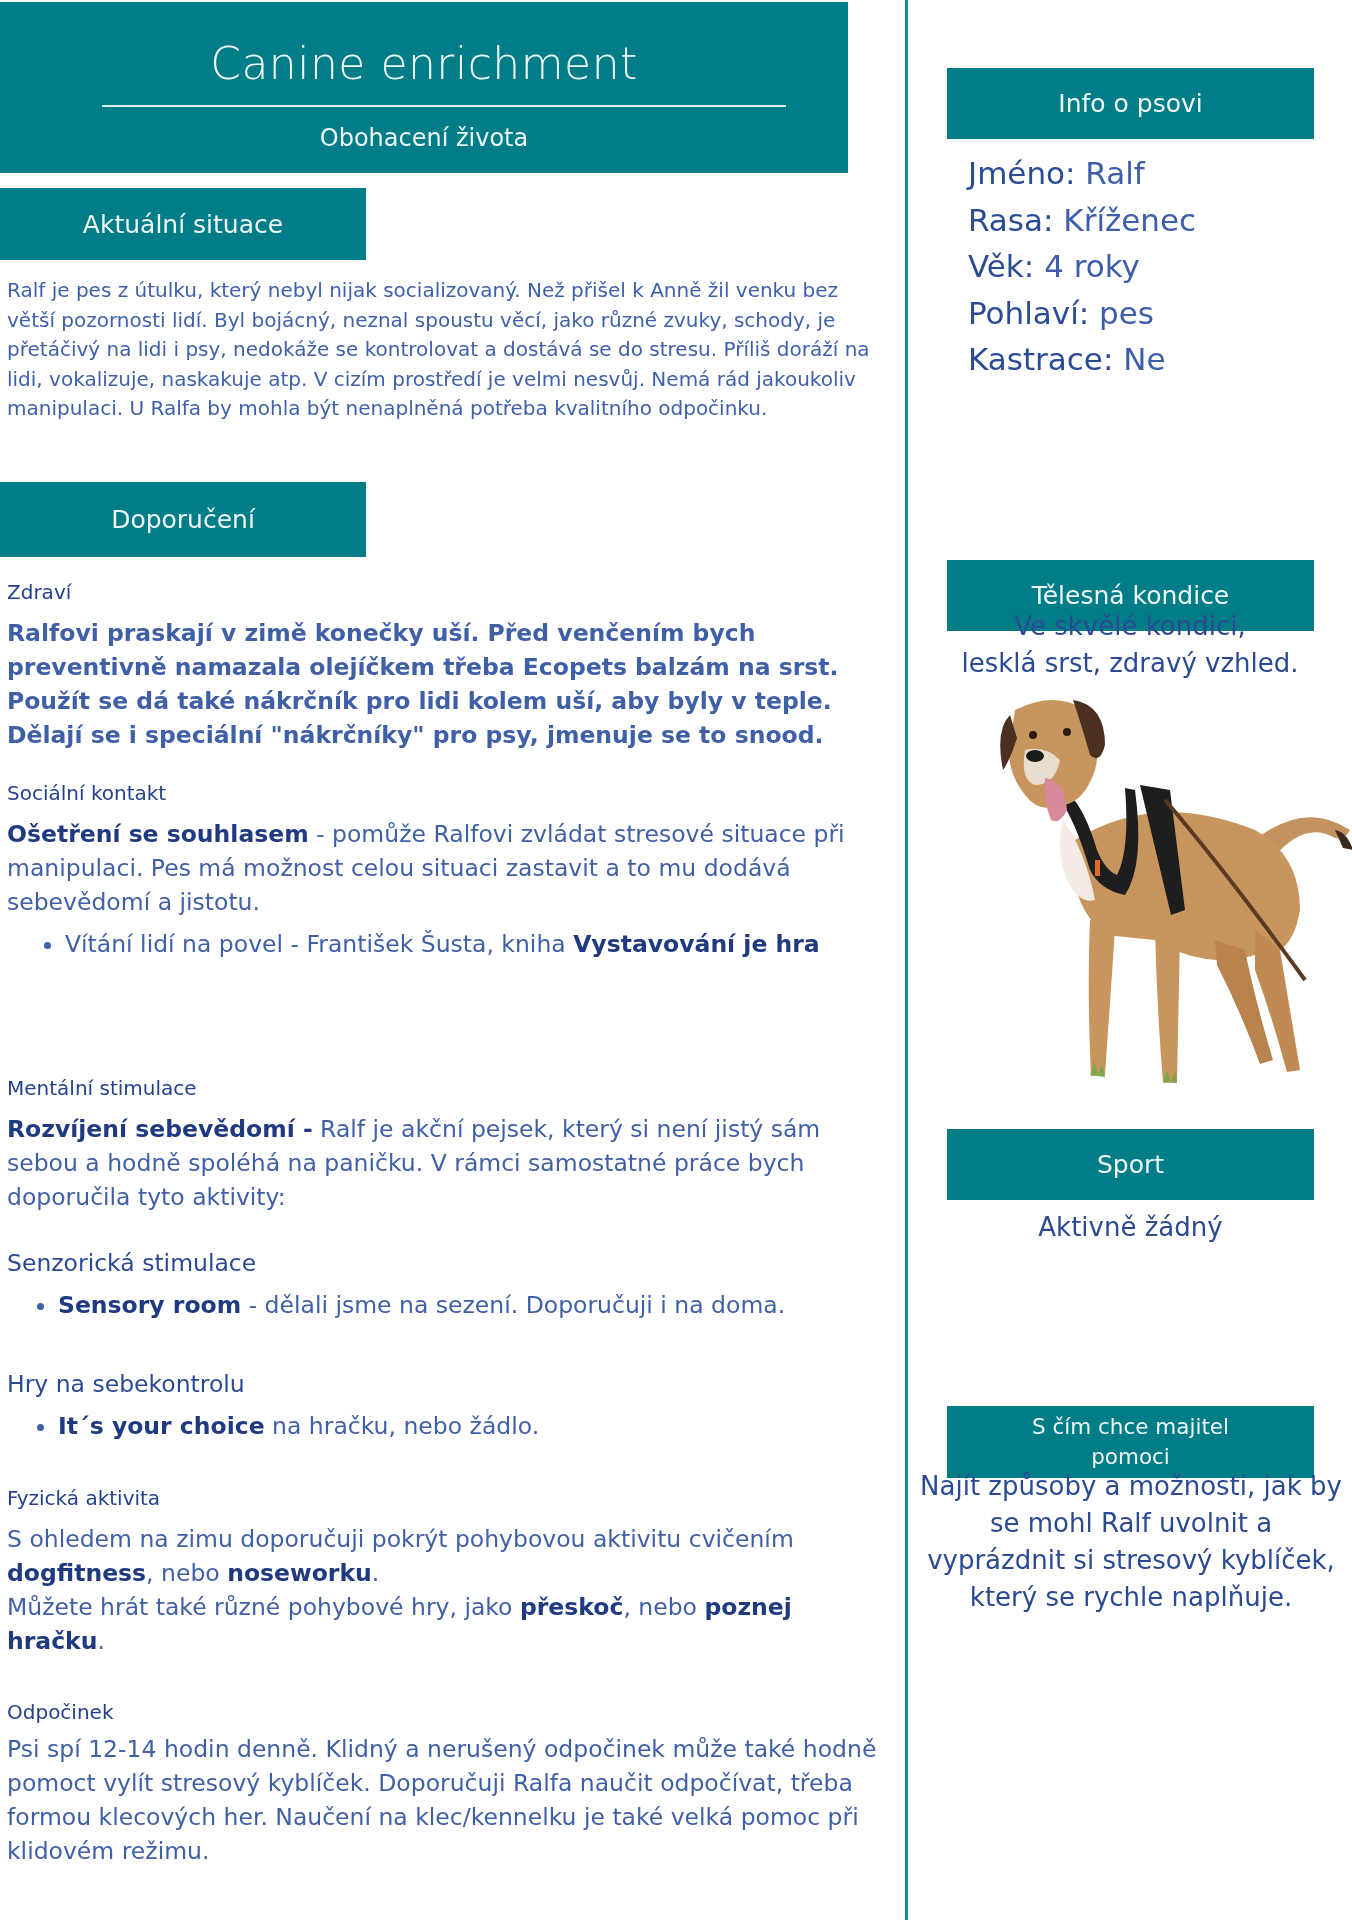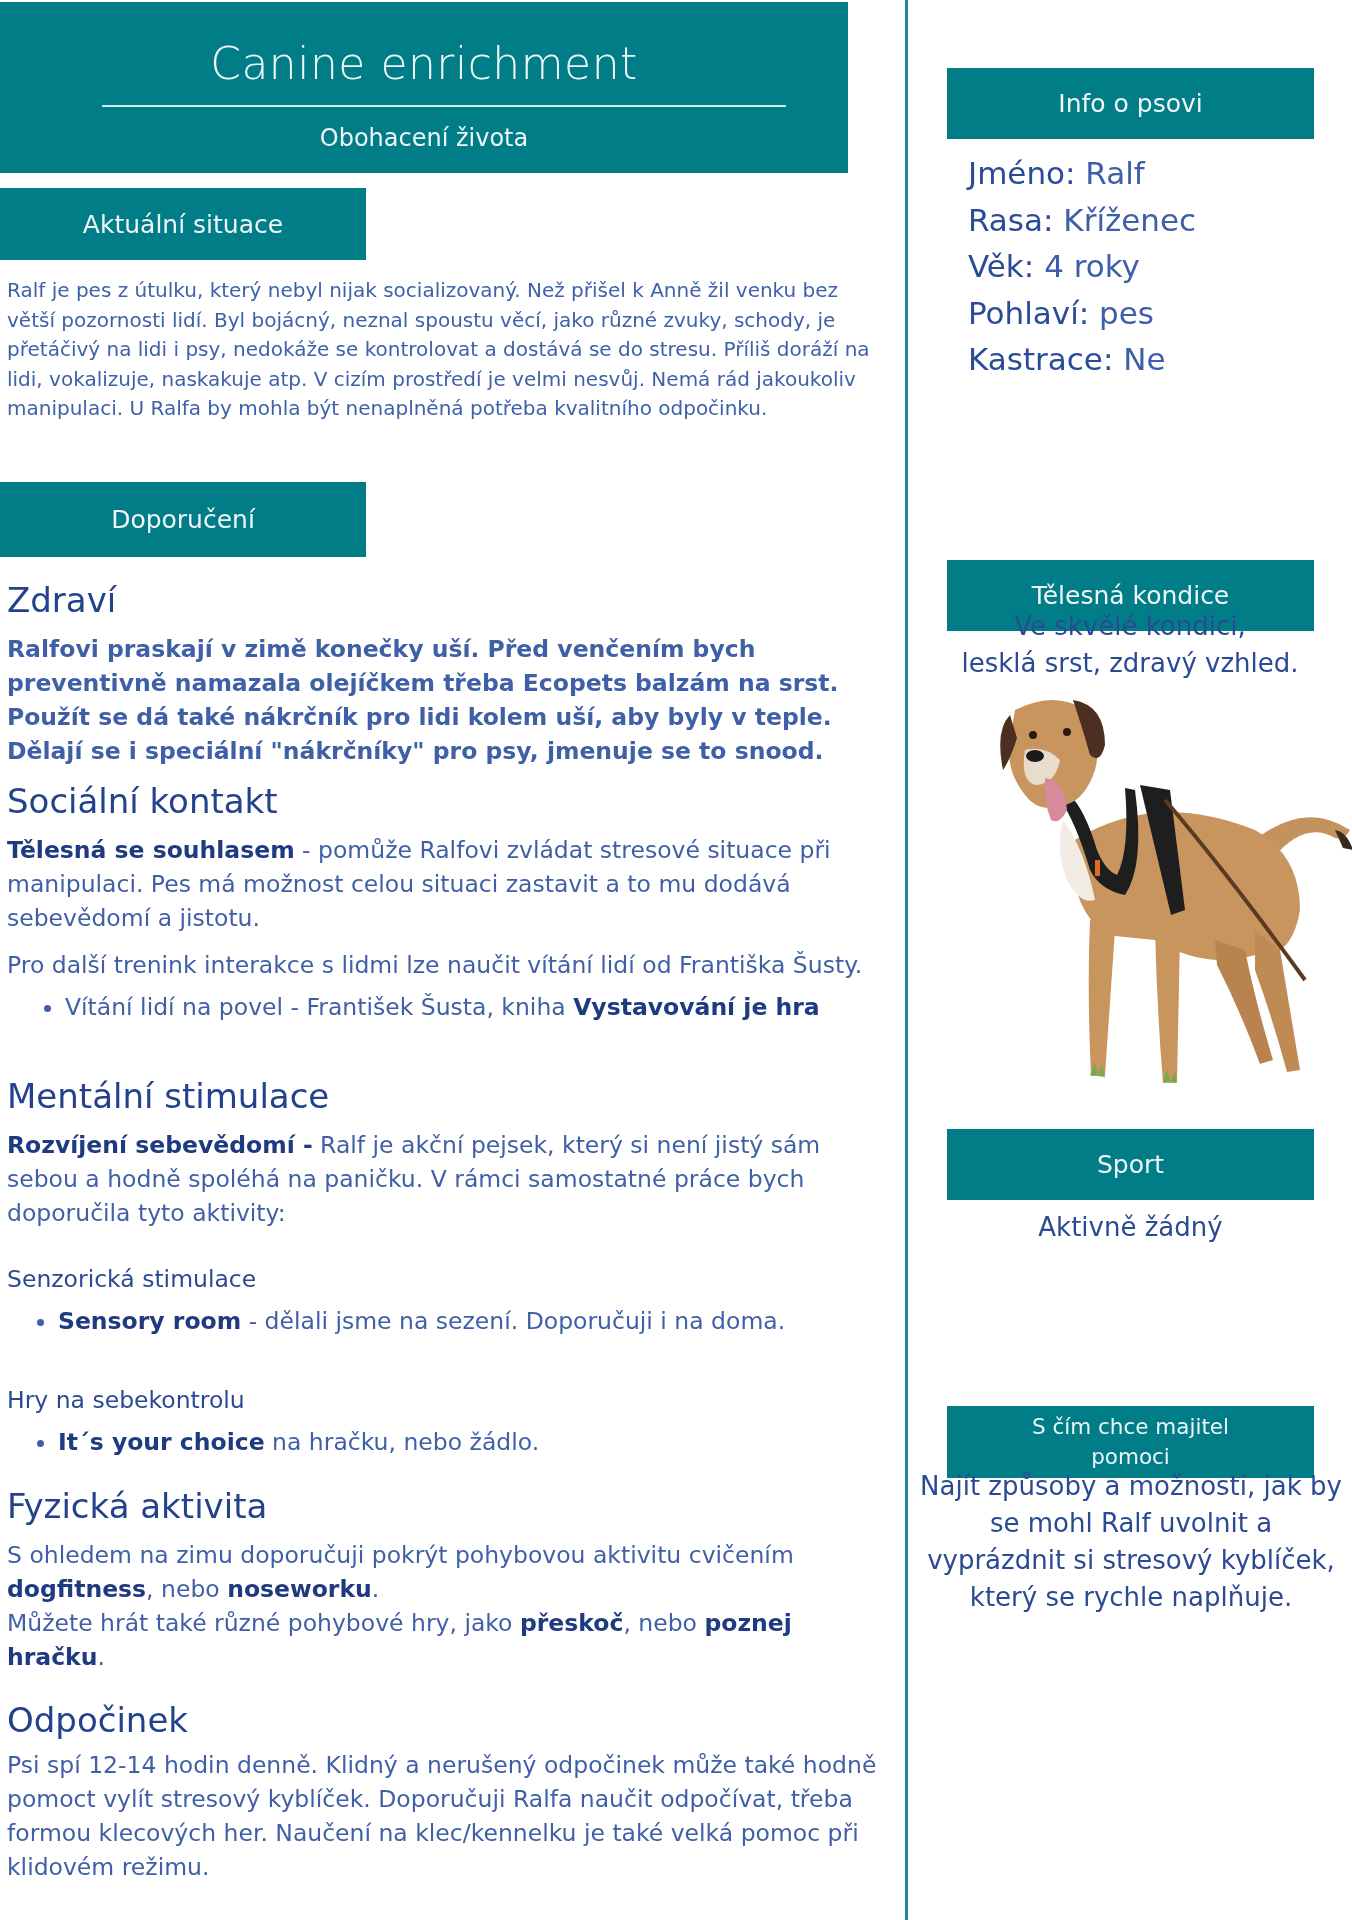--- a/index.html
+++ b/index.html
@@ -10,21 +10,21 @@
   .header { left:0; top:2px; width:848px; height:171px; }
   .header .title { position:absolute; left:0; right:0; top:36px; text-align:center;
                    font-size:44px; font-weight:300; letter-spacing:0.5px; color:#f2f8f9; }
   .header .rule { position:absolute; left:102px; width:684px; top:103px; height:2px; background:#d7ecef; }
   .header .subtitle { position:absolute; left:0; right:0; top:122px; text-align:center;
                       font-size:24px; color:#eef6f7; }
   .label-box { display:flex; align-items:center; justify-content:center; text-align:center; }
   .sec-aktualni { left:0; top:188px; width:366px; height:72px; font-size:25px; }
   .sec-doporuceni { left:0; top:482px; width:366px; height:75px; font-size:25px; }
   .small-para { left:7px; top:276px; width:880px; font-size:20px; line-height:29.5px; color:#3f61aa; }
-  .h2 { font-size:34px; color:#24428c; }
+  .h2 { font-size:20px; color:#24428c; }
   .para { font-size:23.5px; line-height:34px; color:#3f5fa6; }
   .para b { color:#1f3a80; font-weight:bold; }
   .block { position:absolute; left:7px; width:880px; }
   ul.blist { margin:8px; padding:0 0 0 50px; list-style:disc; }
   ul.blist li { font-size:23.5px; line-height:34px; color:#3f5fa6; }
   ul.blist.tight { padding-left:43px; }
   .vline { left:905px; top:0; width:3px; height:1920px; background:#1b8a94; }
   .rbox { left:947px; width:367px;margin-top:35px; }
   .info-box { top:33px; height:71px; font-size:25px; }
   .info-list { left:968px; top:150px; width:360px; font-size:31px; line-height:46.5px; color:#3d5ea8; }
@@ -58,22 +58,21 @@
 <div class="block" style="top:580px;">
   <div class="h2">Zdraví</div>
   <div class="para" style="margin-top:12px;font-weight:bold;">
     <div>Ralfovi praskají v zimě konečky uší. Před venčením bych preventivně namazala olejíčkem třeba Ecopets balzám na srst.</div>
     <div>Použít se dá také nákrčník pro lidi kolem uší, aby byly v teple. Dělají se i speciální "nákrčníky" pro psy, jmenuje se to snood.</div>
   </div>
 </div>
 
 <div class="block" style="top:781px;">
   <div class="h2">Sociální kontakt</div>
-  <div class="para" style="margin-top:12px;"><b>Tělesná se souhlasem</b><span> - pomůže Ralfovi zvládat stresové situace při manipulaci. Pes má možnost celou situaci zastavit a to mu dodává sebevědomí a jistotu.</span></div>
-  <div class="para" style="margin-top:13px;">Pro další trenink interakce s lidmi lze naučit vítání lidí od Františka Šusty.</div>
+  <div class="para" style="margin-top:12px;"><b>Ošetření se souhlasem</b><span> - pomůže Ralfovi zvládat stresové situace při manipulaci. Pes má možnost celou situaci zastavit a to mu dodává sebevědomí a jistotu.</span></div>
   <ul class="blist">
     <li><span>Vítání lidí na povel - František Šusta, kniha </span><b style="color:#1f3a80;">Vystavování je hra</b></li>
   </ul>
 </div>
 
 <div class="block" style="top:1076px;">
   <div class="h2">Mentální stimulace</div>
   <div class="para" style="margin-top:12px;"><b>Rozvíjení sebevědomí -</b><span> Ralf je akční pejsek, který si není jistý sám sebou a hodně spoléhá na paničku. V rámci samostatné práce bych doporučila tyto aktivity:</span></div>
   <div class="para" style="margin-top:32px; color:#2b4a94;">Senzorická stimulace</div>
   <ul class="blist tight">

